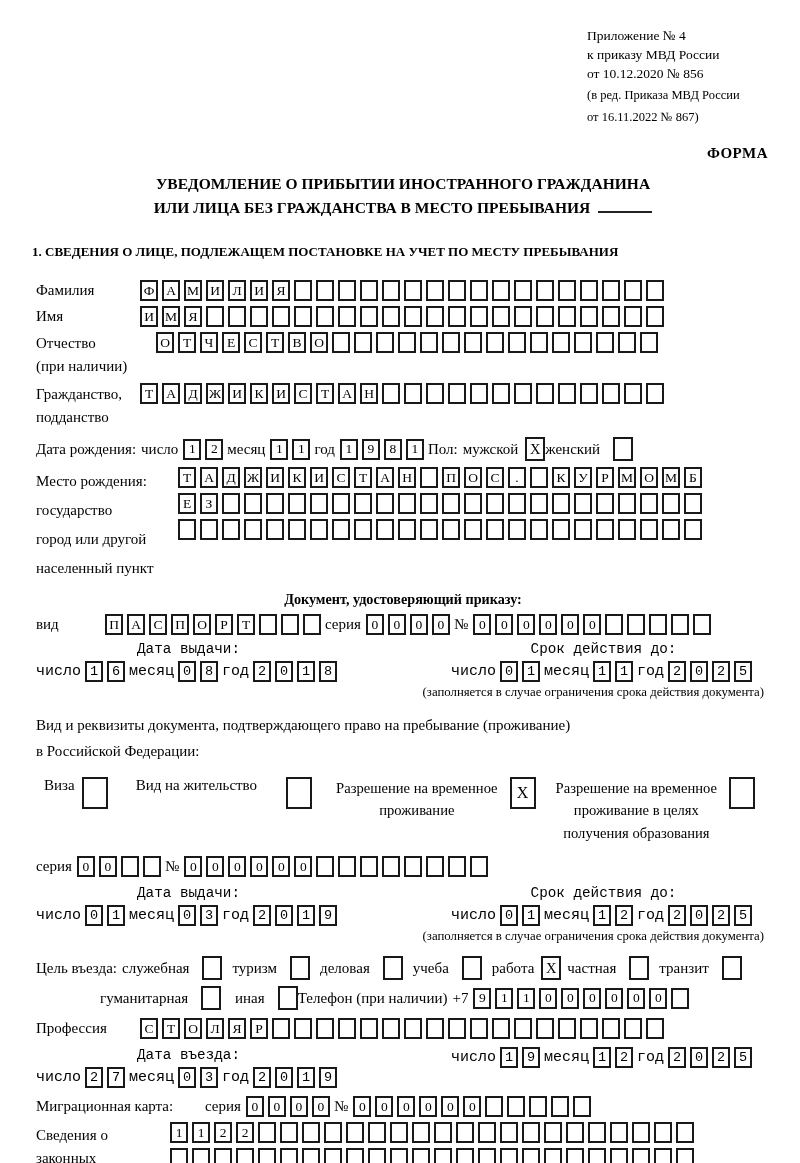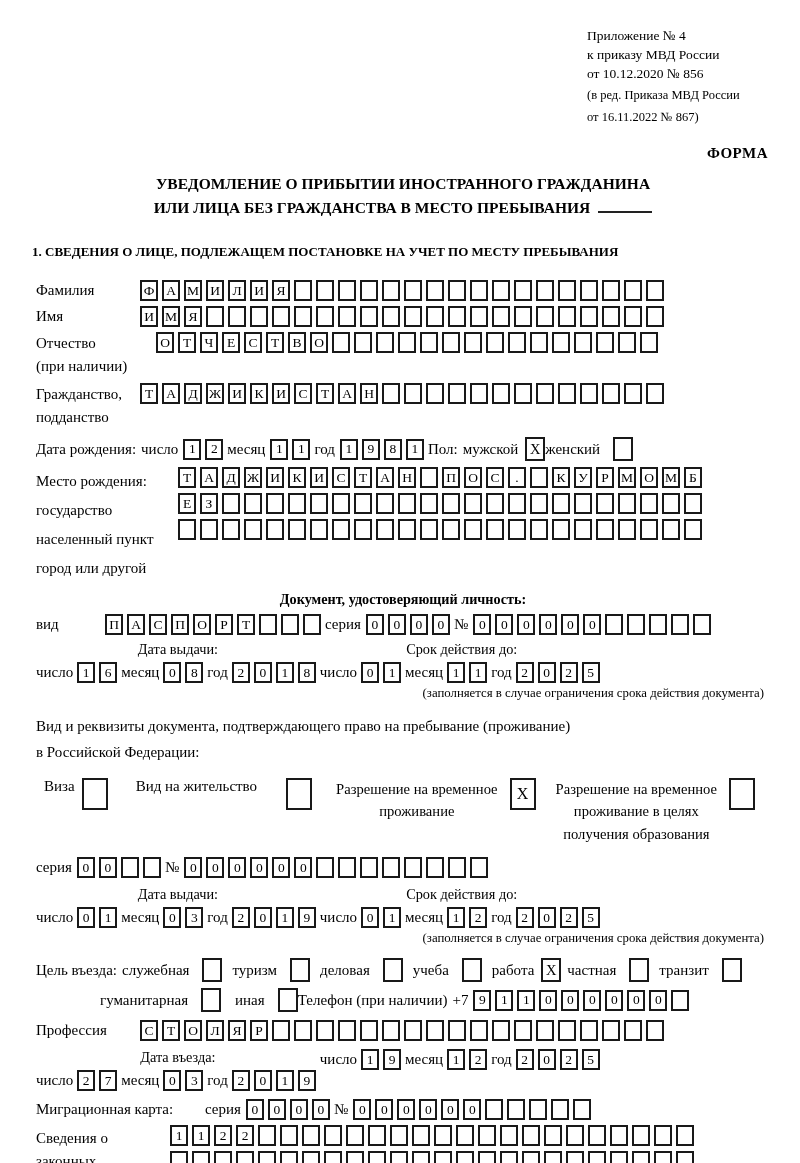--- a/index.html
+++ b/index.html
@@ -42,21 +42,21 @@
     align-items:center; justify-content:center; font-size:14.5px; margin-left:8px;
   }
   .bigbox {
     width:26px; height:32px; border:2px solid #191919; display:flex; flex:0 0 auto;
     align-items:center; justify-content:center; font-size:16px; margin-left:12px;
   }
 
   .center-heading { text-align:center; font-weight:bold; font-size:14.2px; margin:8px 0 6px; }
 
   
-  .dblock { display:flex; margin-top:10px; padding-right:14px; }
+  .dblock { display:flex; justify-content:space-between; margin-top:10px; padding-right:14px;font-family:Liberation Mono, monospace; }
   .dtitle { text-align:center; font-size:14.3px; margin-bottom:4px; }
   .drow { display:flex; align-items:center; }
   .drow .word { margin-right:4px; }
   .dnote { text-align:right; font-size:12.8px; margin-top:3px; padding-right:6px; }
 
   .para { font-size:15px; margin-top:12px; line-height:1.75; }
 
   .permit-row { display:flex; align-items:flex-start; margin:12px 8px 10px; }
   .permit-opt { display:flex; align-items:flex-start; }
   .opt-center { text-align:center; font-size:14.6px; line-height:1.55; }
@@ -238,22 +238,22 @@
     <span class="word">мужской</span>
     <span class="chkbox" style="margin-left:2px;">X</span>
     <span class="word gap14">женский</span>
     <span class="chkbox gap10"></span>
   </div>
 
   <div class="frow" style="margin-top:6px;gap:8px;">
     <div class="lblcol w134" style="line-height:29px;">
       <div>Место рождения:</div>
       <div>государство</div>
+      <div>город или другой</div>
       <div>населенный пункт</div>
-      <div>город или другой</div>
     </div>
     <div>
       <div class="cells" style="margin-bottom:5px;">
           <span class="cell">Т</span>
           <span class="cell">А</span>
           <span class="cell">Д</span>
           <span class="cell">Ж</span>
           <span class="cell">И</span>
           <span class="cell">К</span>
           <span class="cell">И</span>
@@ -323,21 +323,21 @@
           <span class="cell"></span>
           <span class="cell"></span>
           <span class="cell"></span>
           <span class="cell"></span>
           <span class="cell"></span>
           <span class="cell"></span>
         </div>
     </div>
   </div>
 
-  <div class="center-heading">Документ, удостоверяющий личность:</div>
+  <div class="center-heading">Документ, удостоверяющий приказу:</div>
 
   <div class="inline-row">
     <span class="word" style="width:64px;">вид</span>
     <span class="cells">
         <span class="cell">П</span>
         <span class="cell">А</span>
         <span class="cell">С</span>
         <span class="cell">П</span>
         <span class="cell">О</span>
         <span class="cell">Р</span>

